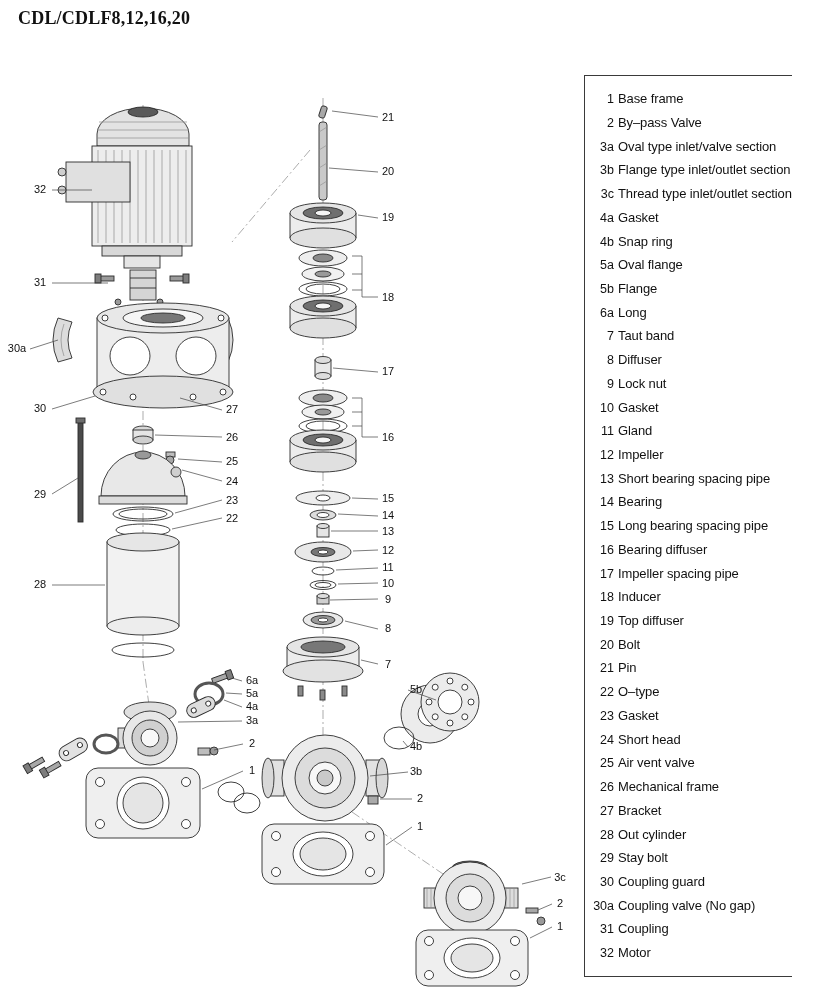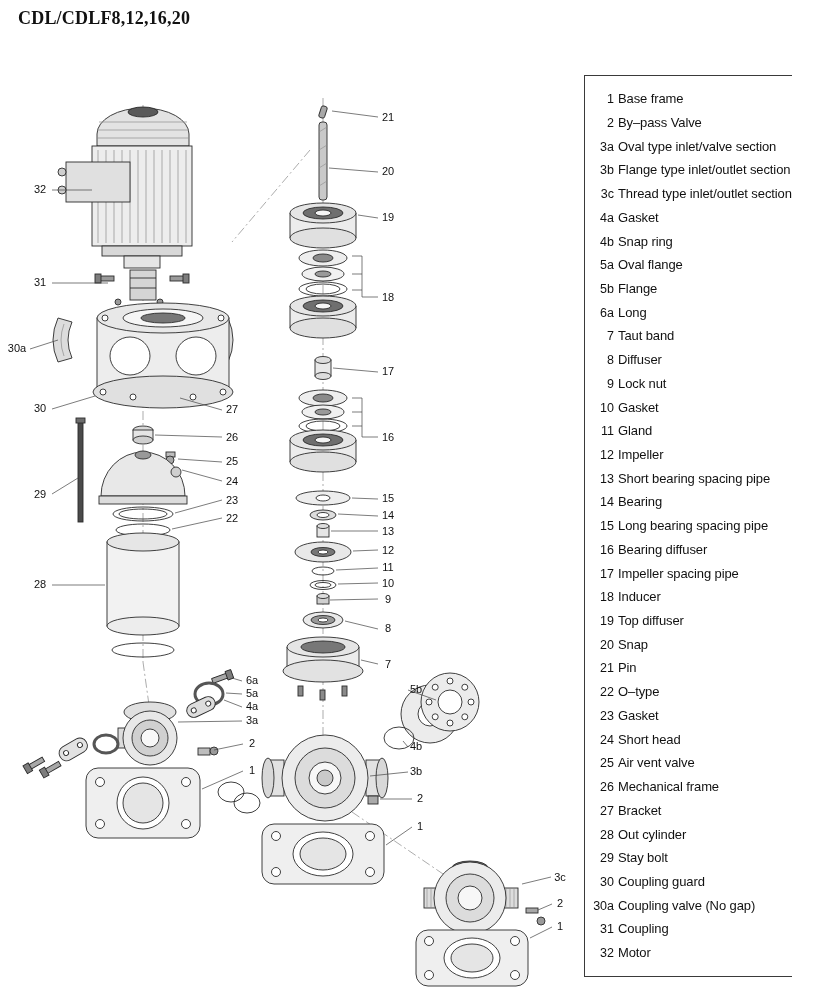--- a/index.html
+++ b/index.html
@@ -499,21 +499,21 @@
       <span class="lbl">Inducer</span>
     </div>
 
     <div class="row">
       <span class="num">19</span>
       <span class="lbl">Top diffuser</span>
     </div>
 
     <div class="row">
       <span class="num">20</span>
-      <span class="lbl">Snap</span>
+      <span class="lbl">Bolt</span>
     </div>
 
     <div class="row">
       <span class="num">21</span>
       <span class="lbl">Pin</span>
     </div>
 
     <div class="row">
       <span class="num">22</span>
       <span class="lbl">O–type</span>

